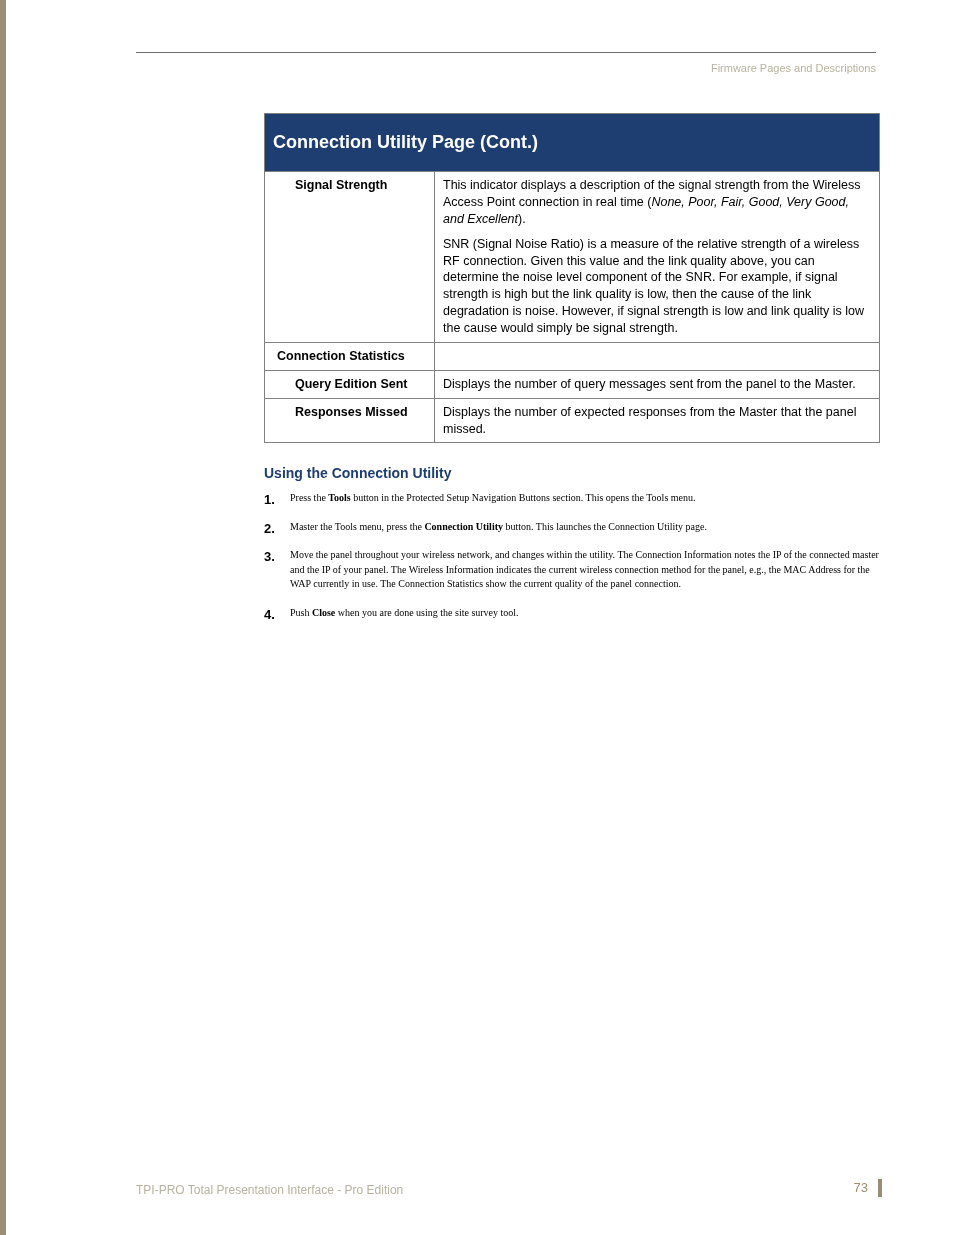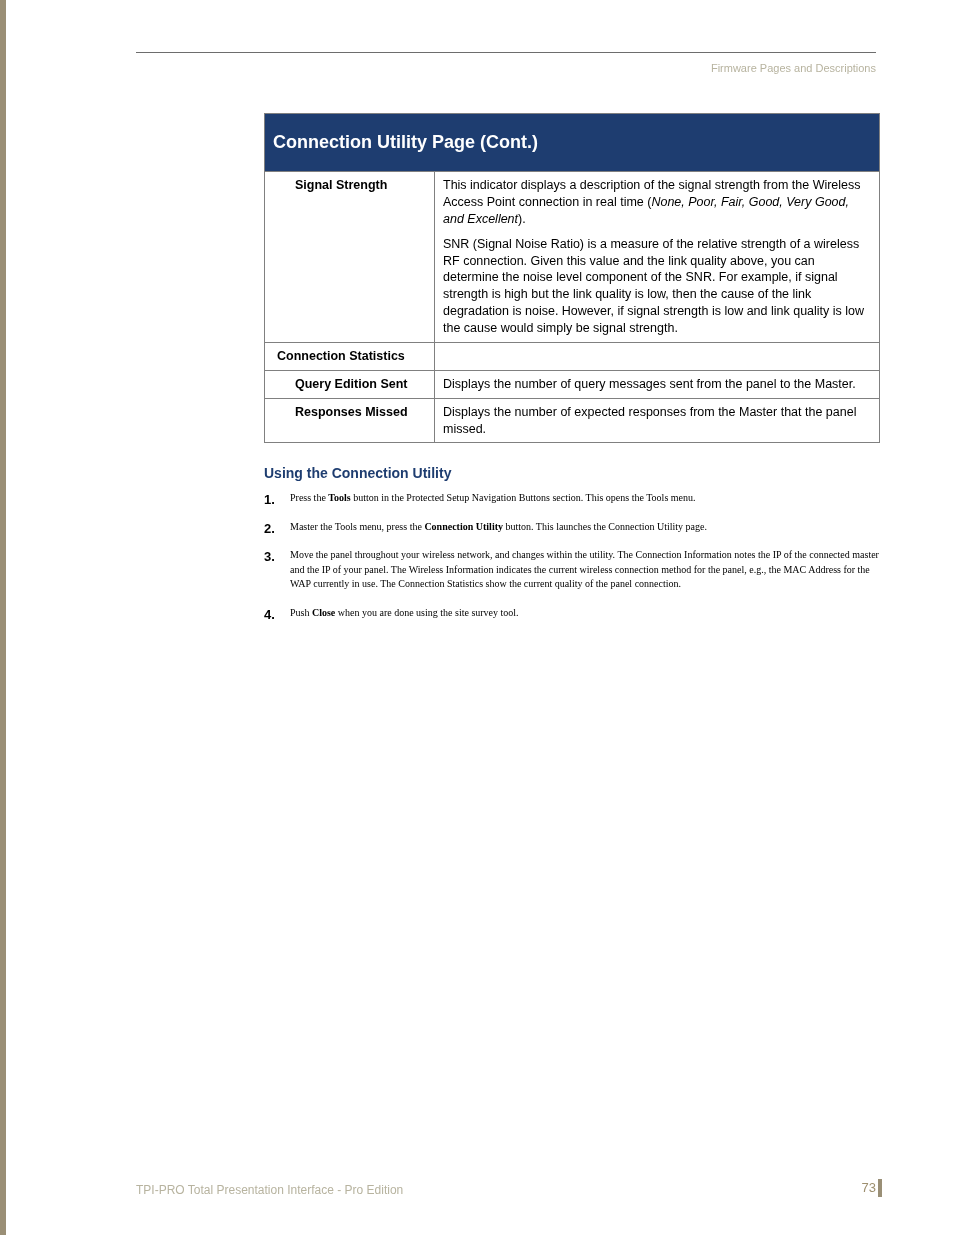--- a/index.html
+++ b/index.html
@@ -105,21 +105,21 @@
     display: flex;
     justify-content: space-between;
     align-items: flex-end;
     font-size: 12px;
     color: #b7b39f;
     font-family: "Trebuchet MS", Arial, sans-serif;
   }
   .footer .pg {
     color: #9d8f6f;
     font-size: 13px;
-    padding-right: 2px;
+    padding-right: 10px;
     border-right: 4px solid #9a8f76;
     line-height: 18px;
   }
 </style>
 </head>
 <body>
 
 <div class="page">
   <div class="header-rule"></div>
   <div class="header-text">Firmware Pages and Descriptions</div>

